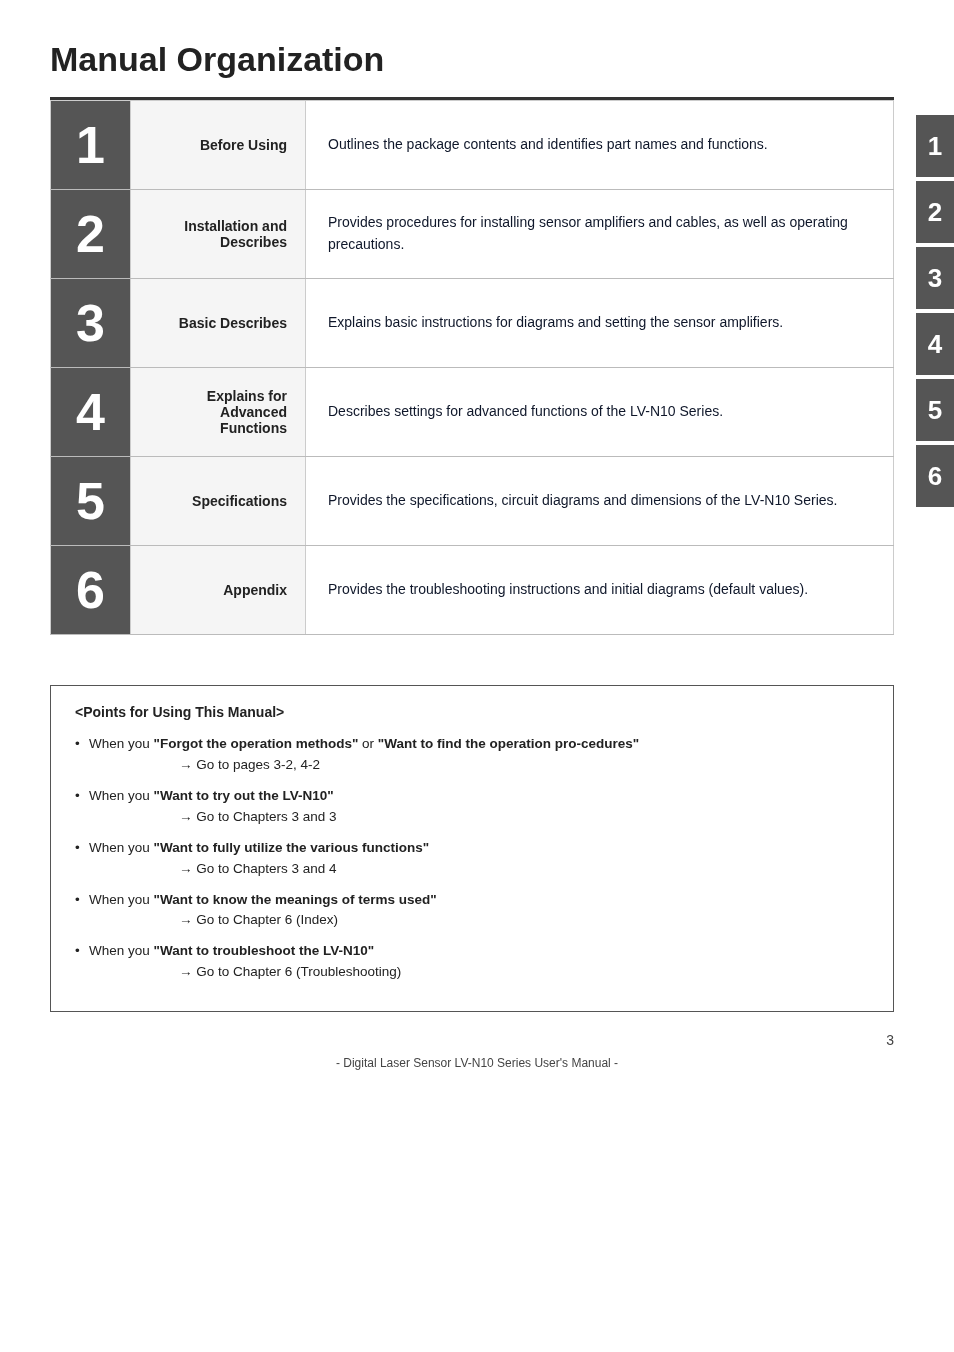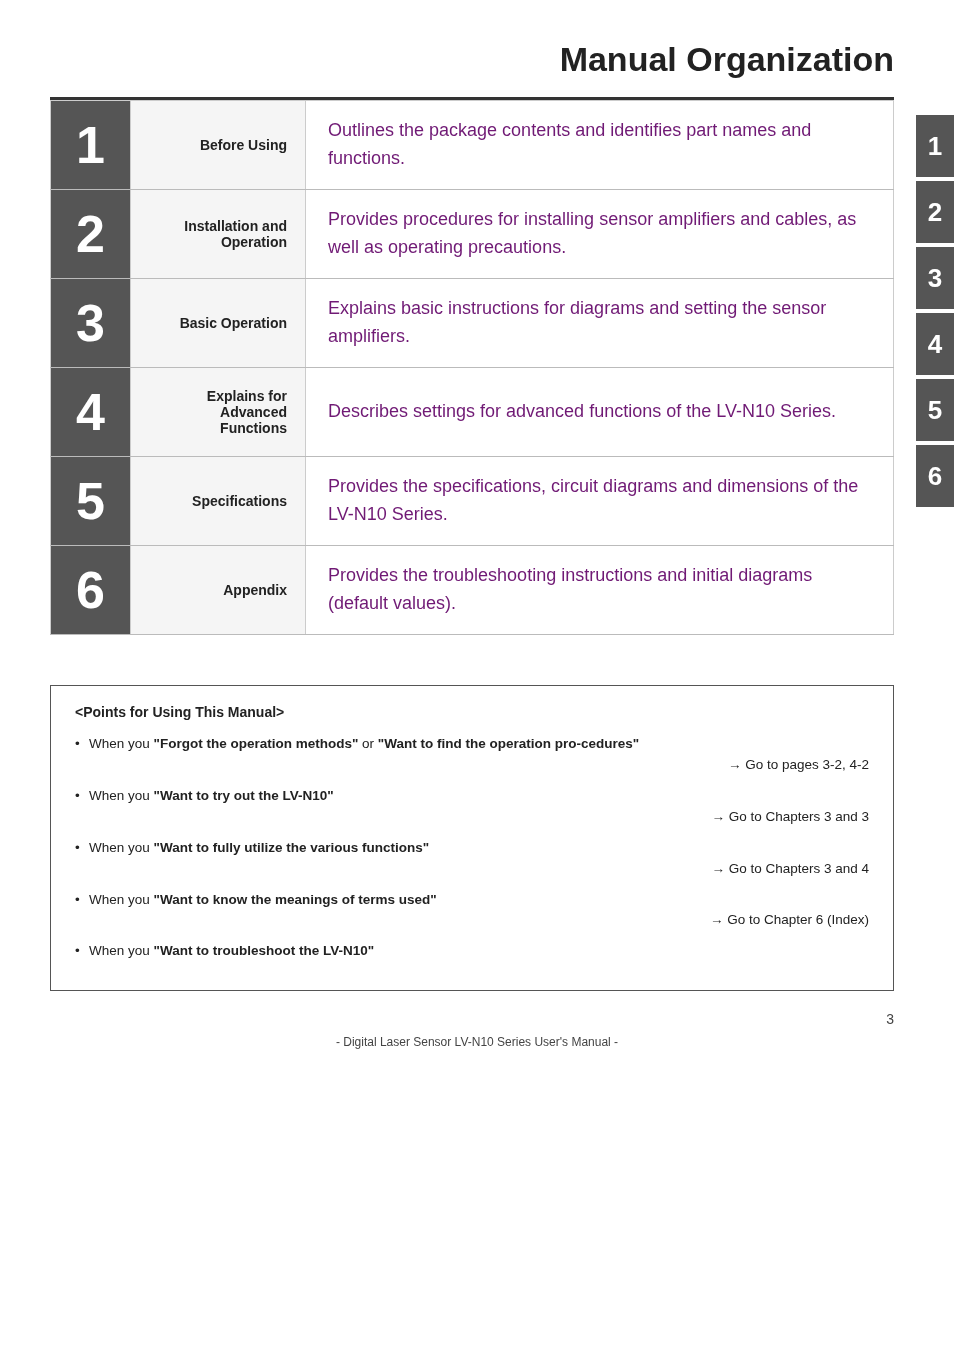--- a/index.html
+++ b/index.html
@@ -16,21 +16,20 @@
     .page-wrapper {
       padding: 40px 60px 40px 50px;
       position: relative;
     }
 
     h1.page-title {
       font-size: 34px;
       font-weight: 900;
       margin-bottom: 18px;
       letter-spacing: 0;
-      text-align: right;
     }
 
     hr.title-hr {
       border: none;
       border-top: 3px solid #333;
       margin-bottom: 0;
     }
 
     
     .chapters-table {
@@ -67,23 +66,23 @@
       font-weight: 700;
       font-size: 14px;
       border-left: 1px solid #ccc;
       border-right: 1px solid #ccc;
       text-align: right;
     }
 
     .chapter-desc-cell {
       background: #fff;
       padding: 16px 22px;
-      font-size: 18px;
+      font-size: 14px;
       line-height: 1.55;
-      color: #701a75;
+      color: #0f172a;
     }
 
     .chapter-row td {
       border-bottom: 1px solid #bbb;
     }
 
     
     .side-tabs {
       position: absolute;
       right: 0;
@@ -143,21 +142,20 @@
     }
 
     .points-list li b {
       font-weight: 700;
     }
 
     .arrow-line {
       display: block;
       padding-left: 90px;
       font-size: 13.5px;
-      text-align: right;
     }
 
     
     .footer {
       position: absolute;
       bottom: 22px;
       left: 0;
       right: 0;
       text-align: center;
       font-size: 12px;
@@ -214,33 +212,33 @@
         <td class="chapter-desc-cell">
           <span>Outlines the package contents and identifies part names and functions.</span>
         </td>
       </tr>
 
       <tr class="chapter-row">
         <td class="chapter-num-cell">
           <span class="chapter-num">2</span>
         </td>
         <td class="chapter-name-cell">
-          <span><span>Installation and</span><br><span>Operation</span></span>
+          <span><span>Installation and</span><br><span>Describes</span></span>
         </td>
         <td class="chapter-desc-cell">
           <span>Provides procedures for installing sensor amplifiers and cables, as well as operating precautions.</span>
         </td>
       </tr>
 
       <tr class="chapter-row">
         <td class="chapter-num-cell">
           <span class="chapter-num">3</span>
         </td>
         <td class="chapter-name-cell">
-          <span>Basic Operation</span>
+          <span>Basic Describes</span>
         </td>
         <td class="chapter-desc-cell">
           <span>Explains basic instructions for diagrams and setting the sensor amplifiers.</span>
         </td>
       </tr>
 
       <tr class="chapter-row">
         <td class="chapter-num-cell">
           <span class="chapter-num">4</span>
         </td>
@@ -287,21 +285,21 @@
       <li>
         <span>When you <b>"Want to try out the LV-N10"</b><span class="arrow-line">→ Go to Chapters 3 and 3</span></span>
       </li>
       <li>
         <span>When you <b>"Want to fully utilize the various functions"</b><span class="arrow-line">→ Go to Chapters 3 and 4</span></span>
       </li>
       <li>
         <span>When you <b>"Want to know the meanings of terms used"</b><span class="arrow-line">→ Go to Chapter 6 (Index)</span></span>
       </li>
       <li>
-        <span>When you <b>"Want to troubleshoot the LV-N10"</b></span>
+        <span>When you <b>"Want to troubleshoot the LV-N10"</b><span class="arrow-line">→ Go to Chapter 6 (Troubleshooting)</span></span>
       </li>
     </ul>
   </div>
 
   <div class="footer">
     <span>- Digital Laser Sensor LV-N10 Series User's Manual -</span>
     <span class="footer-page">3</span>
   </div>
 
 </div>

